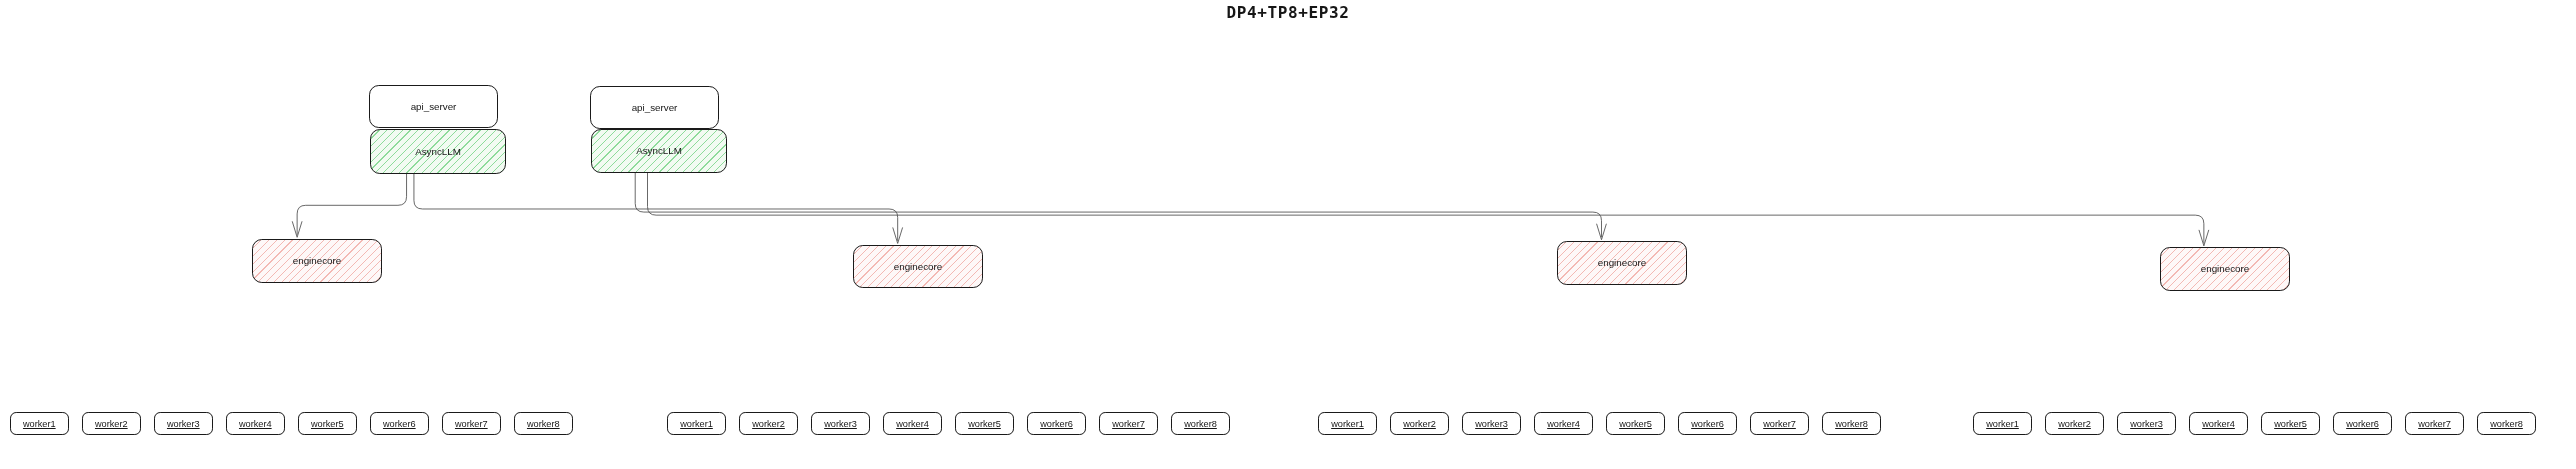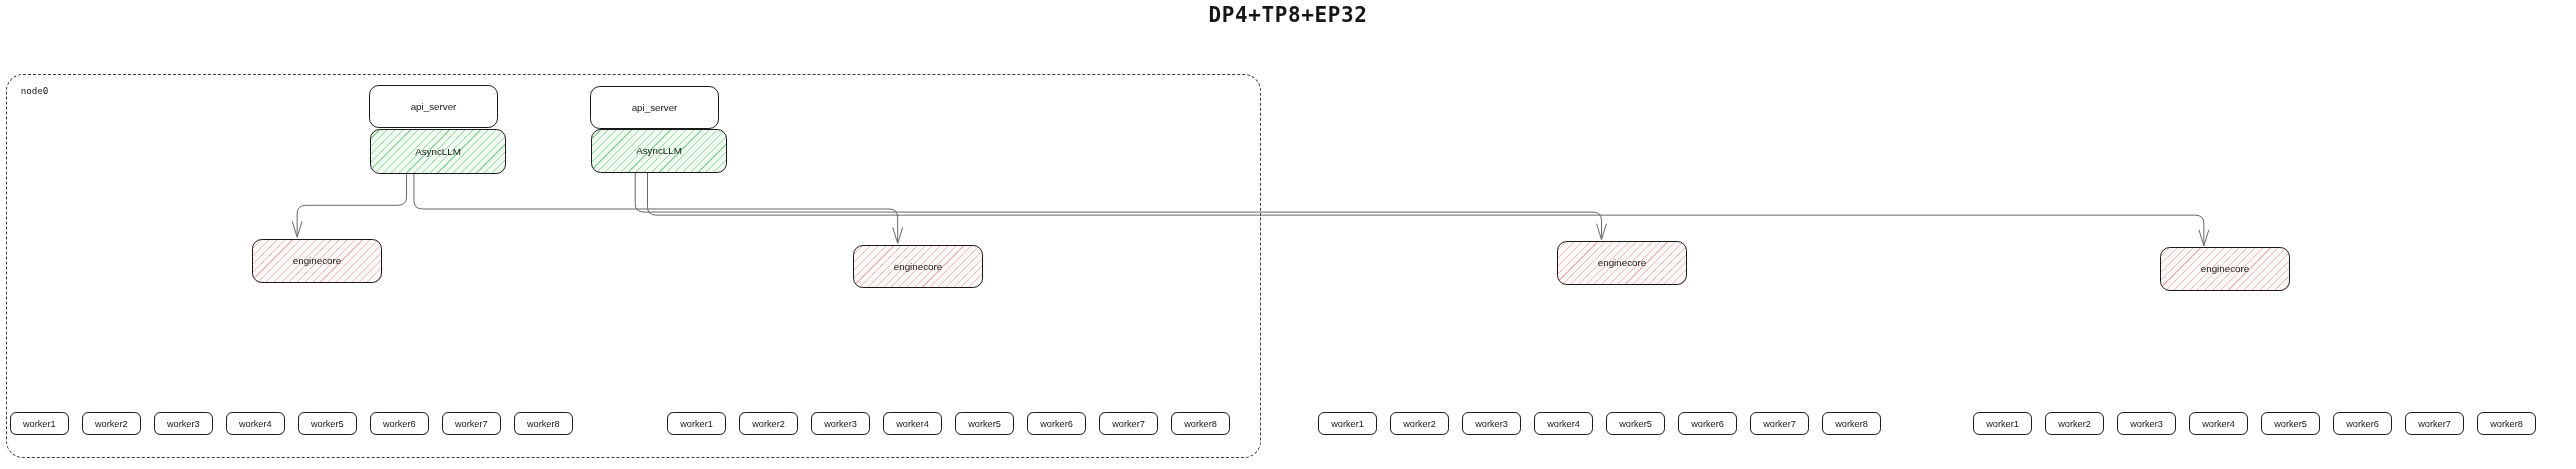--- a/index.html
+++ b/index.html
@@ -8,21 +8,21 @@
     width:2576px;height:469px;
     font-family:"Liberation Sans",sans-serif;
     color:var(--text,#161616);
     overflow:hidden;
     background:#ffffff;
   }
   .diagram-title{
     position:absolute;left:0;top:2.5px;width:100%;
     text-align:center;
     font-family:"DejaVu Sans Mono",monospace;
-    font-weight:bold;font-size:21px;letter-spacing:0.6px;
+    font-weight:bold;font-size:16px;letter-spacing:0.6px;
     color:var(--text,#161616);
   }
   .node-container{
     position:absolute;top:74px;height:384px;width:1255px;
     border:1.2px dashed var(--container-border,#3d3d3d);
     border-radius:17px;
     box-sizing:border-box;
     background:transparent;
   }
   .node-container.n0{left:6.2px;}
@@ -50,21 +50,21 @@
   }
   .enginecore{
     width:130px;height:44px;border-radius:9.8px;
     background-color:var(--engine-fill,#fef8f8);
     background-image:repeating-linear-gradient(135deg,
       var(--engine-stripe,#f3b9b4) 0px, var(--engine-stripe,#f3b9b4) 0.8px,
       transparent 0.8px, transparent 5.5px);
   }
   .worker-row{
     position:absolute;top:412px;height:23.4px;
-    display:flex;flex-direction:row;gap:13px;
+    display:flex;flex-direction:row;gap:13px;text-decoration:underline;
   }
   .worker{
     position:relative;box-sizing:border-box;
     width:59px;height:23.4px;
     border:1.2px solid var(--box-border,#1a1a1a);
     border-radius:6.2px;background:#ffffff;
     display:flex;align-items:center;justify-content:center;
     font-size:9.2px;color:var(--text,#161616);
   }
   .edges{position:absolute;left:0;top:0;pointer-events:none;}
@@ -84,23 +84,20 @@
     <path d="M672,282 V326 Q672,340 686,340 H1445 Q1459,340 1459,354 V392"></path>
     <path d="M1451,370 L1459,396 M1467,370 L1459,396"></path>
 
     <path d="M1032,281 V331 Q1032,345 1046,345 H2590 Q2604,345 2604,359 V386"></path>
     <path d="M2596,364 L2604,390 M2612,364 L2604,390"></path>
 
     <path d="M1052,281 V336 Q1052,350 1066,350 H3570 Q3584,350 3584,364 V396"></path>
     <path d="M3576,374 L3584,400 M3592,374 L3584,400"></path>
   </svg>
 
-  <div class="node-container n0">
-    <div class="node-label">node0</div>
-  </div>
 
   <div class="box api-server" style="left:348px;top:85px;">api_server</div>
   <div class="box asyncllm" style="left:349px;top:129px;">AsyncLLM</div>
 
   <div class="box api-server" style="left:569px;top:86px;">api_server</div>
   <div class="box asyncllm" style="left:570px;top:129px;height:44px;">AsyncLLM</div>
 
   <div class="box enginecore" style="left:231px;top:239px;">enginecore</div>
   <div class="box enginecore" style="left:832px;top:245px;height:43px;">enginecore</div>
 

